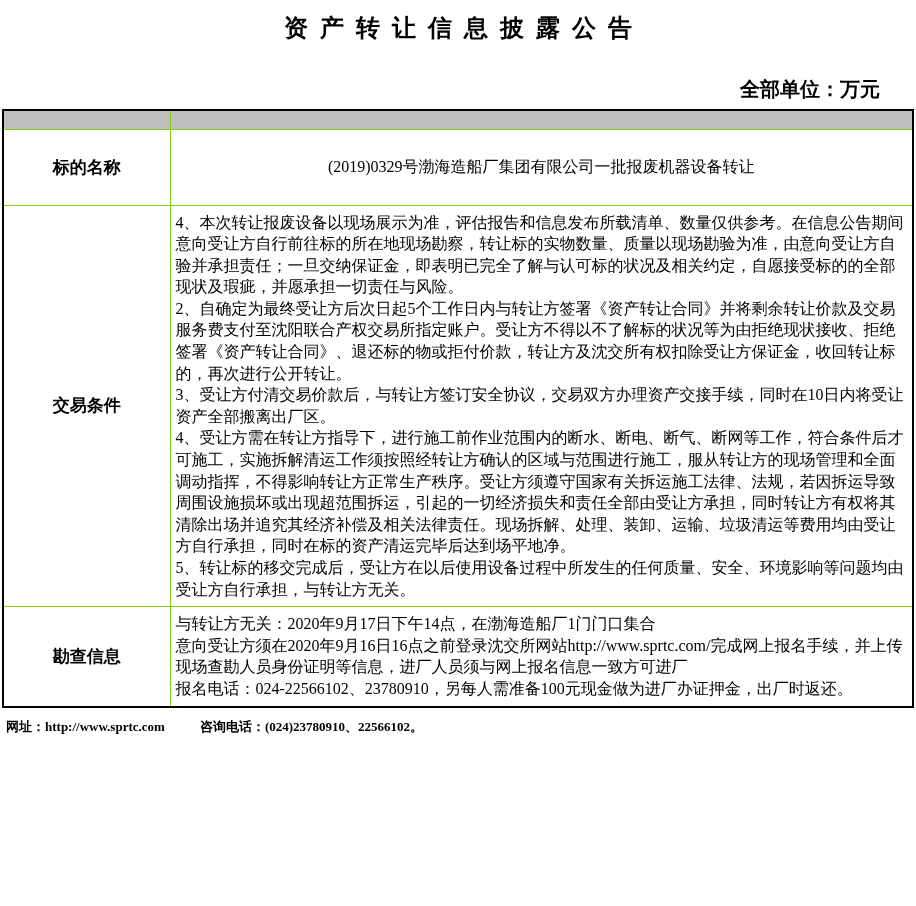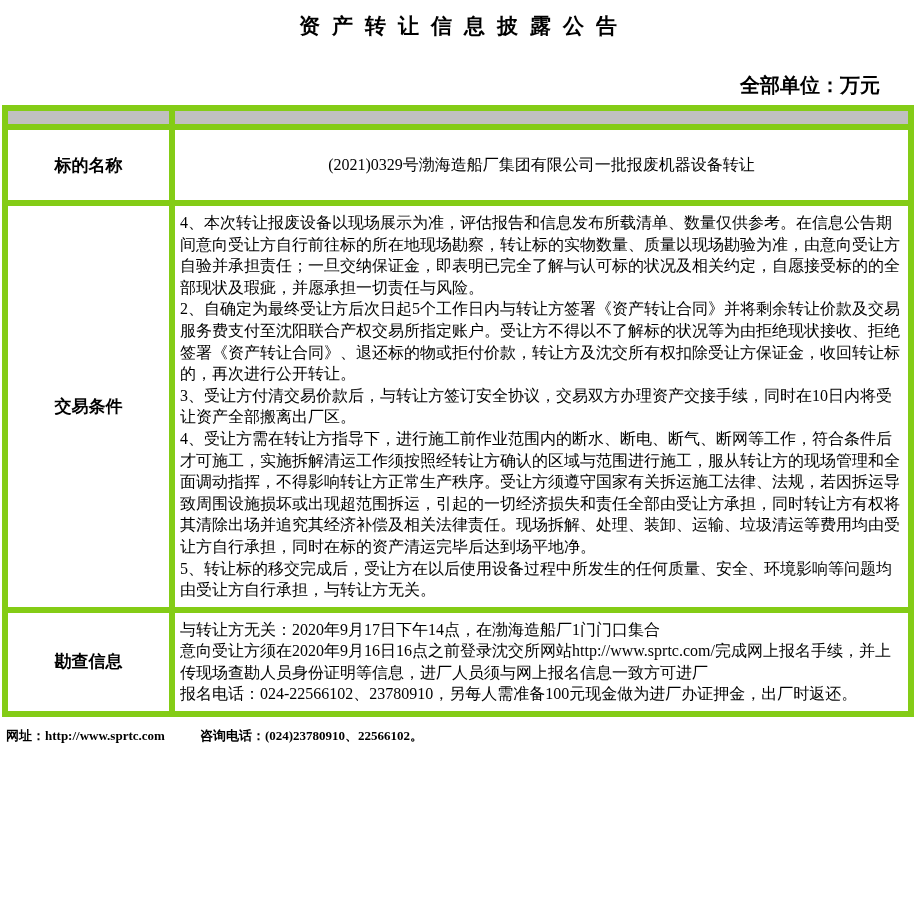--- a/index.html
+++ b/index.html
@@ -10,21 +10,21 @@
     font-family: "Liberation Serif", serif;
     color: #000000;
     overflow: hidden;
   }
   .page { width: 916px; height: 906px; position: relative; }
 
   .title {
     text-align: center;
     padding-top: 12px;
     padding-left: 12px;       
-    font-size: 21px;
+    font-size: 24px;
     font-weight: bold;
     letter-spacing: 12px;
     white-space: nowrap;
   }
 
   .unit-note {
     margin-top: 32px;
     padding-right: 36px;
     text-align: right;
     font-weight: bold;
@@ -32,21 +32,21 @@
   }
 
   table.ann {
     margin: 6px 0 0 2px;
     width: 912px;
     border-collapse: collapse;
     border: 2px solid #000;
     table-layout: fixed;
   }
   table.ann td {
-    border: 6px solid #84cc16;
+    border: 1px solid #84cc16;
     vertical-align: middle;
   }
   col.c1 { width: 167px; }
   tr.head-row td { height: 19px; }
 
   td.row-label {
     font-weight: bold;
     font-size: 17px;
     text-align: center;
   }
@@ -94,21 +94,21 @@
       </colgroup>
 
     <tbody>
         <tr class="head-row">
       <td class="head-cell" style="background: rgb(192, 192, 192);"></td>
       <td class="head-cell" style="background: rgb(192, 192, 192);"></td>
     </tr>
 
     <tr>
       <td class="row-label h-r1">标的名称</td>
-      <td class="center-val">(2021)0329号渤海造船厂集团有限公司一批报废机器设备转让</td>
+      <td class="center-val">(2019)0329号渤海造船厂集团有限公司一批报废机器设备转让</td>
     </tr>
 
 
     <tr>
       <td class="row-label h-r3">交易条件</td>
       <td class="text-val">
         <p>4、本次转让报废设备以现场展示为准，评估报告和信息发布所载清单、数量仅供参考。在信息公告期间意向受让方自行前往标的所在地现场勘察，转让标的实物数量、质量以现场勘验为准，由意向受让方自验并承担责任；一旦交纳保证金，即表明已完全了解与认可标的状况及相关约定，自愿接受标的的全部现状及瑕疵，并愿承担一切责任与风险。</p>
         <p>2、自确定为最终受让方后次日起5个工作日内与转让方签署《资产转让合同》并将剩余转让价款及交易服务费支付至沈阳联合产权交易所指定账户。受让方不得以不了解标的状况等为由拒绝现状接收、拒绝签署《资产转让合同》、退还标的物或拒付价款，转让方及沈交所有权扣除受让方保证金，收回转让标的，再次进行公开转让。</p>
         <p>3、受让方付清交易价款后，与转让方签订安全协议，交易双方办理资产交接手续，同时在10日内将受让资产全部搬离出厂区。</p>
         <p>4、受让方需在转让方指导下，进行施工前作业范围内的断水、断电、断气、断网等工作，符合条件后才可施工，实施拆解清运工作须按照经转让方确认的区域与范围进行施工，服从转让方的现场管理和全面调动指挥，不得影响转让方正常生产秩序。受让方须遵守国家有关拆运施工法律、法规，若因拆运导致周围设施损坏或出现超范围拆运，引起的一切经济损失和责任全部由受让方承担，同时转让方有权将其清除出场并追究其经济补偿及相关法律责任。现场拆解、处理、装卸、运输、垃圾清运等费用均由受让方自行承担，同时在标的资产清运完毕后达到场平地净。</p>

